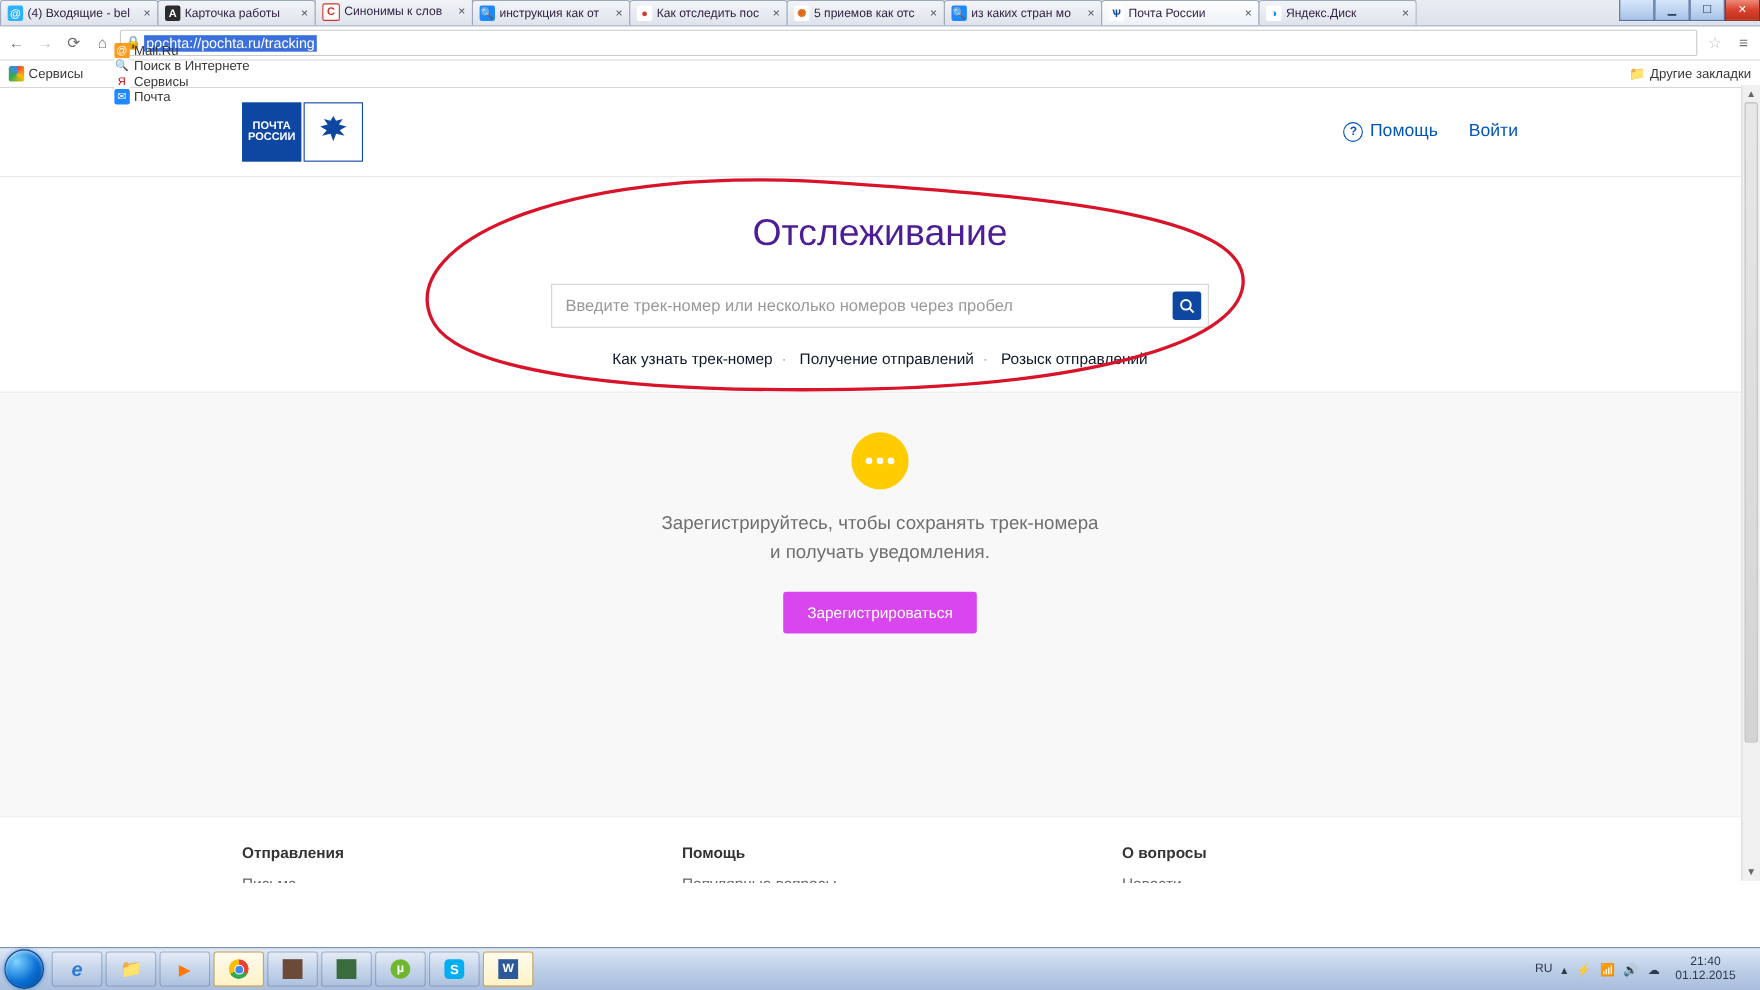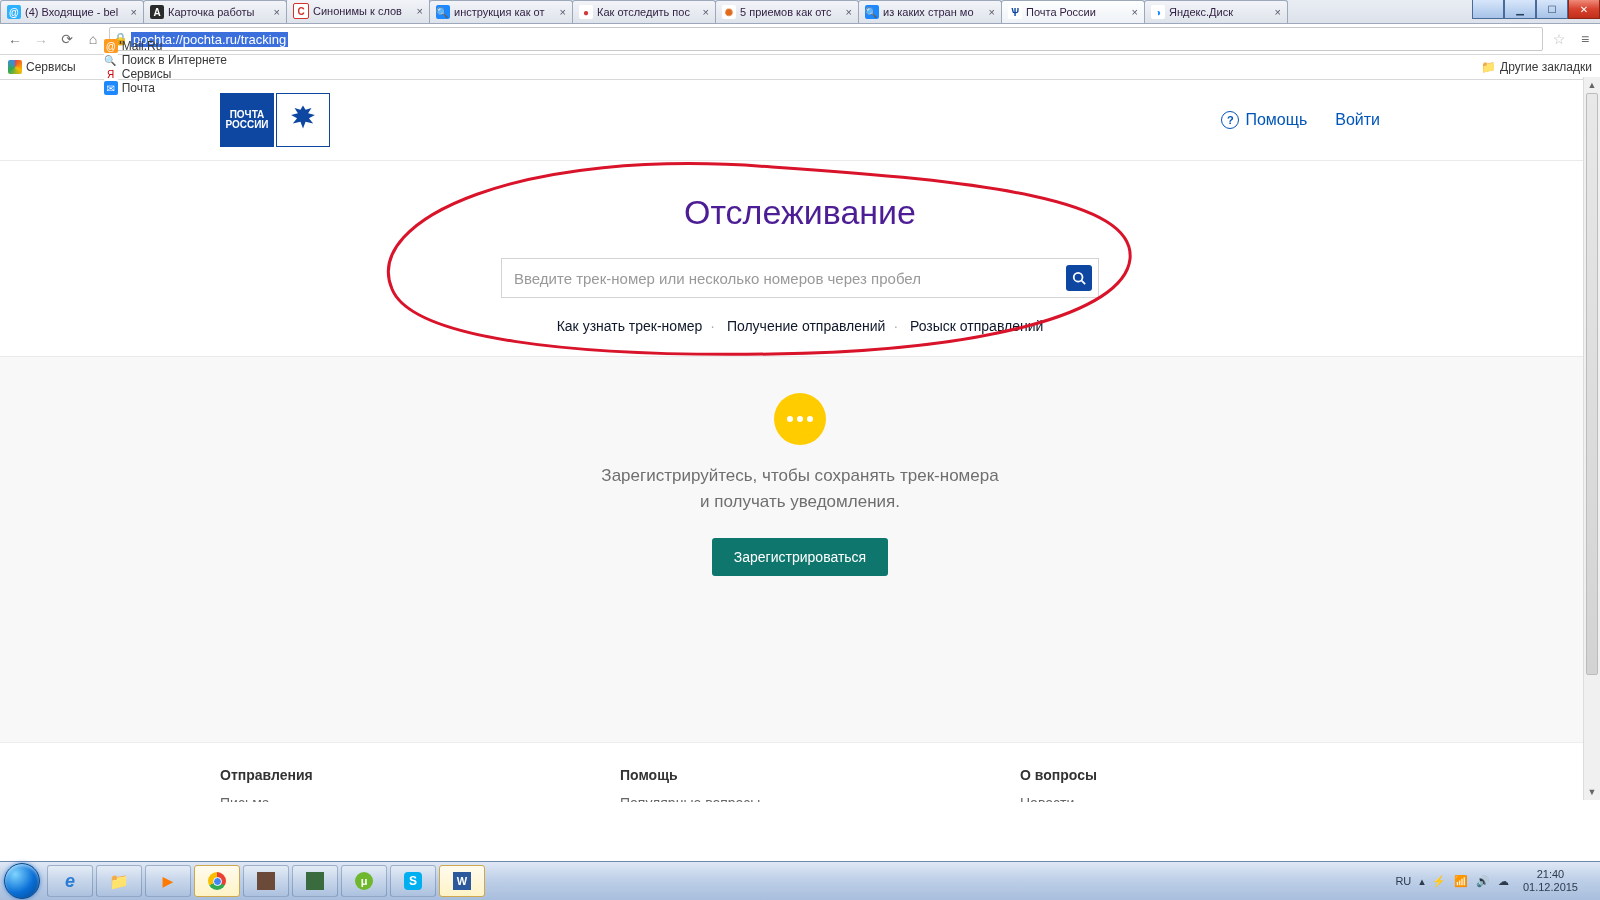--- a/index.html
+++ b/index.html
@@ -42,21 +42,21 @@
 .sbtn svg{width:14px;height:14px;stroke:#fff;fill:none;stroke-width:2}
 .tlinks{margin-top:20px;font-size:14px}
 .tlinks a{color:#0f172a;text-decoration:none}
 .tlinks .dot{color:#aaa;margin:0 8px}
 .ann{position:absolute;pointer-events:none}
 .reg{background:#f8f8f8;text-align:center;padding:36px 12px 56px}
 .ybub{width:52px;height:52px;margin:0 auto 18px;background:#ffcc00;border-radius:50%;position:relative;display:flex;align-items:center;justify-content:center}
 .ybub::after{content:"";position:absolute;bottom:-6px;right:8px;width:0;height:0;border:8px solid transparent;border-top-color:#ffcc00;transform:rotate(-25deg)}
 .ydot{width:6px;height:6px;background:#fff;border-radius:50%;margin:0 2px}
 .rtxt{color:#6f6f6f;font-size:17px;line-height:1.5}
-.rbtn{display:inline-block;margin-top:24px;background:#0f766e;color:#fff;font-size:14px;padding:11px 22px;border-radius:3px;text-decoration:none}
+.rbtn{display:inline-block;margin-top:24px;background:#d946ef;color:#fff;font-size:14px;padding:11px 22px;border-radius:3px;text-decoration:none}
 .fgap{height:110px;background:#f8f8f8}
 .foot{background:#fff;border-top:1px solid #eee}
 .fwrap{width:1160px;margin:0 auto;display:flex;padding:24px 0;gap:40px}
 .fc{flex:1}
 .fc h4{font-size:14px;color:#333;margin:0 0 12px;font-weight:bold}
 .fc a{display:block;font-size:14px;color:#666;text-decoration:none;margin-bottom:6px}
 .task{position:absolute;bottom:0;left:0;right:0;height:38px;background:linear-gradient(#dfe8f5,#bfd0e8 45%,#a8bedd);display:flex;align-items:center;border-top:1px solid #6d88ad}
 .orb{width:44px;height:38px;display:flex;align-items:center;justify-content:center}
 .orb-c{width:34px;height:34px;border-radius:50%;background:radial-gradient(circle at 30% 30%,#7fd4ff,#0a6fd6 55%,#04428a);border:1px solid #0a4a8a;box-shadow:0 0 4px rgba(0,90,200,.6),inset 0 2px 3px rgba(255,255,255,.5)}
 .ti{width:44px;height:30px;border-radius:3px;margin-left:3px;display:flex;align-items:center;justify-content:center;border:1px solid rgba(70,100,140,.4);background:linear-gradient(rgba(255,255,255,.3),rgba(255,255,255,0))}

